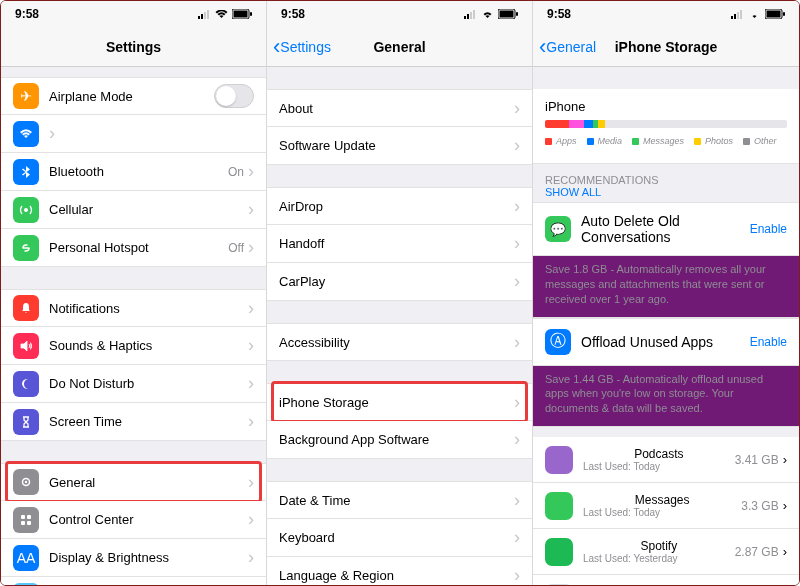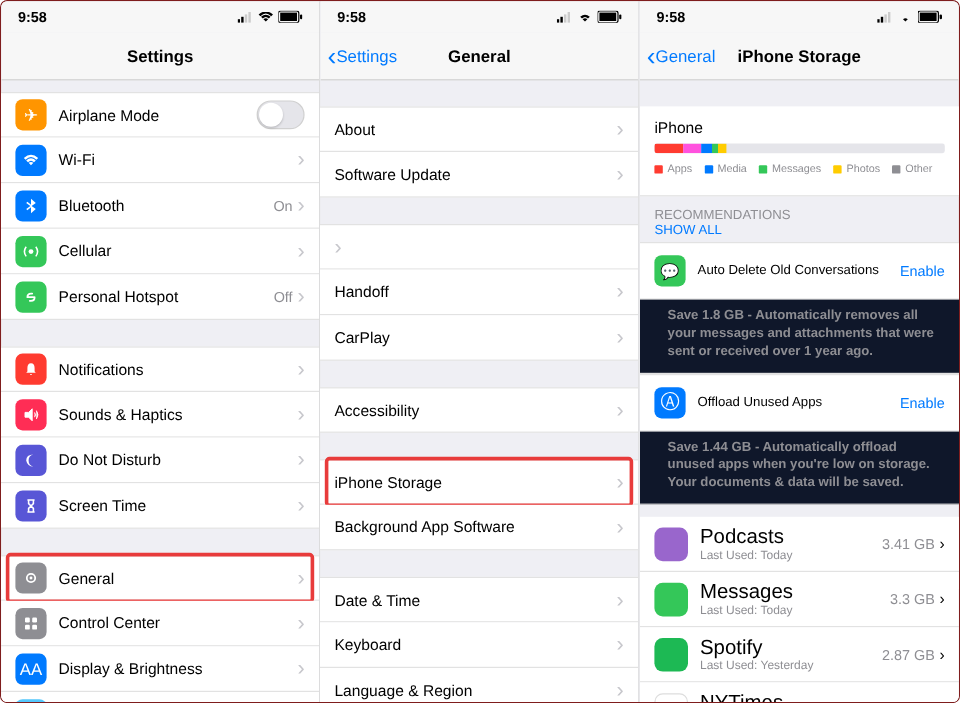--- a/index.html
+++ b/index.html
@@ -34,38 +34,38 @@
 
   .highlight { position: relative; }
   .highlight::after { content:""; position: absolute; left: 4px; right: 4px; top: -3px; bottom: -3px; border: 3px solid #e83b3b; border-radius: 4px; pointer-events: none; }
 
   
   .storage-head { background: #fff; padding: 10px 12px 17px 12px; border-bottom: 1px solid #e2e2e2; }
   .storage-title { display: flex; justify-content: space-between; font-size: 13px; margin-bottom: 6px; }
   .storage-used { color: #8e8e93; font-size: 12px; }
   .bar { height: 8px; background: #e5e5ea; border-radius: 2px; display: flex; overflow: hidden; }
   .seg { height: 100%; }
-  .legend { display: flex; gap: 10px; margin-top: 8px; flex-wrap: wrap; }
+  .legend { display: flex; gap: 10px; margin-top: 8px; flex-wrap: wrap; font-style: italic; }
   .lg { display: flex; align-items: center; gap: 4px; font-size: 9px; color: #8e8e93; }
   .lg .sw { width: 7px; height: 7px; border-radius: 1px; }
 
   .sect-label { font-size: 11px; color: #8e8e93; padding: 10px 12px 4px 12px; display: flex; justify-content: space-between; flex-direction: column; }
   .showall { color: #007aff; font-size: 11px; }
 
   .rec { background: #fff; padding: 10px 12px; border-top: 1px solid #e2e2e2; border-bottom: 1px solid #e2e2e2; }
   .rec-head { display: flex; align-items: center; }
   .rec-head .icon { width: 26px; height: 26px; border-radius: 6px; margin-right: 10px; display: flex; align-items: center; justify-content: center; flex-shrink: 0; }
-  .rec-title { flex: 1; font-size: 11px; }
+  .rec-title { flex: 1; font-size: 14px; }
   .enable { color: #007aff; font-size: 12px; }
-  .rec-desc { font-size: 11px; color: #8e8e93; padding: 6px 12px 10px 23px; background: #0f172a; border-bottom: 1px solid #e2e2e2; line-height: 1.35; font-weight: bold; }
+  .rec-desc { font-size: 11px; color: #8e8e93; padding: 6px 12px 10px 12px; background: #701a75; border-bottom: 1px solid #e2e2e2; line-height: 1.35; }
 
   .app-row { background: #fff; display: flex; align-items: center; height: 46px; padding: 0 12px; border-bottom: 1px solid #e2e2e2; }
   .app-row .icon { width: 28px; height: 28px; border-radius: 7px; margin-right: 10px; flex-shrink: 0; display: flex; align-items: center; justify-content: center; color: #fff; font-size: 15px; }
   .app-info { flex: 1; display: flex; flex-direction: column; }
-  .app-name { font-size: 17px; }
+  .app-name { font-size: 12px; text-align: center; }
   .app-sub { font-size: 10px; color: #8e8e93; }
   .app-size { color: #8e8e93; font-size: 12px; margin-right: 4px; }
 
   .scroll::-webkit-scrollbar { width: 0; }
 </style>
 </head>
 <body>
 
 <div class="wrap">
 
@@ -105,21 +105,20 @@
             <span class="icon" style="background:#ff9500;">✈</span>
             <span class="label">Airplane Mode</span>
             <span class="toggle"></span>
           </div>
           <div class="row">
             <span class="icon" style="background:#007aff;">
               <svg width="14" height="14" viewBox="0 0 14 14">
                 <path d="M7 11 L5 9 Q7 7.5 9 9 Z M3 7 Q7 3.5 11 7 L9.5 8.5 Q7 6 4.5 8.5 Z M1 5 Q7 -0.5 13 5 L11.5 6.5 Q7 2 2.5 6.5 Z" fill="#fff"></path>
               </svg>
             </span>
-            <span class="label">Wi-Fi</span>
             <span class="chev-r">›</span>
           </div>
           <div class="row">
             <span class="icon" style="background:#007aff;">
               <svg width="14" height="14" viewBox="0 0 14 14">
                 <path d="M7 1 L11 4.5 L7.5 7 L11 9.5 L7 13 V8 L4 10.5 L3 9.5 L6.5 7 L3 4.5 L4 3.5 L7 6 V1 Z" fill="#fff"></path>
               </svg>
             </span>
             <span class="label">Bluetooth</span>
             <span class="detail">On</span>
@@ -262,20 +261,21 @@
             <span class="chev-r">›</span>
           </div>
           <div class="row">
             <span class="label">Software Update</span>
             <span class="chev-r">›</span>
           </div>
         </div>
       <div class="section-gap"></div>
       <div id="c2g2">
           <div class="row">
+            <span class="label">AirDrop</span>
             <span class="chev-r">›</span>
           </div>
           <div class="row">
             <span class="label">Handoff</span>
             <span class="chev-r">›</span>
           </div>
           <div class="row">
             <span class="label">CarPlay</span>
             <span class="chev-r">›</span>
           </div>

